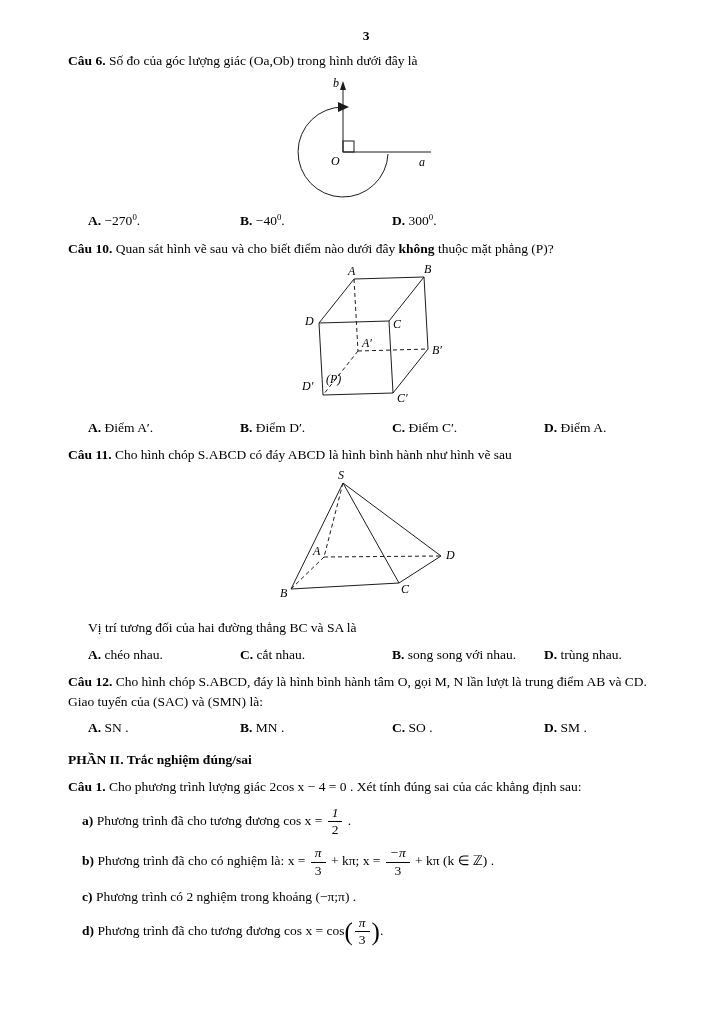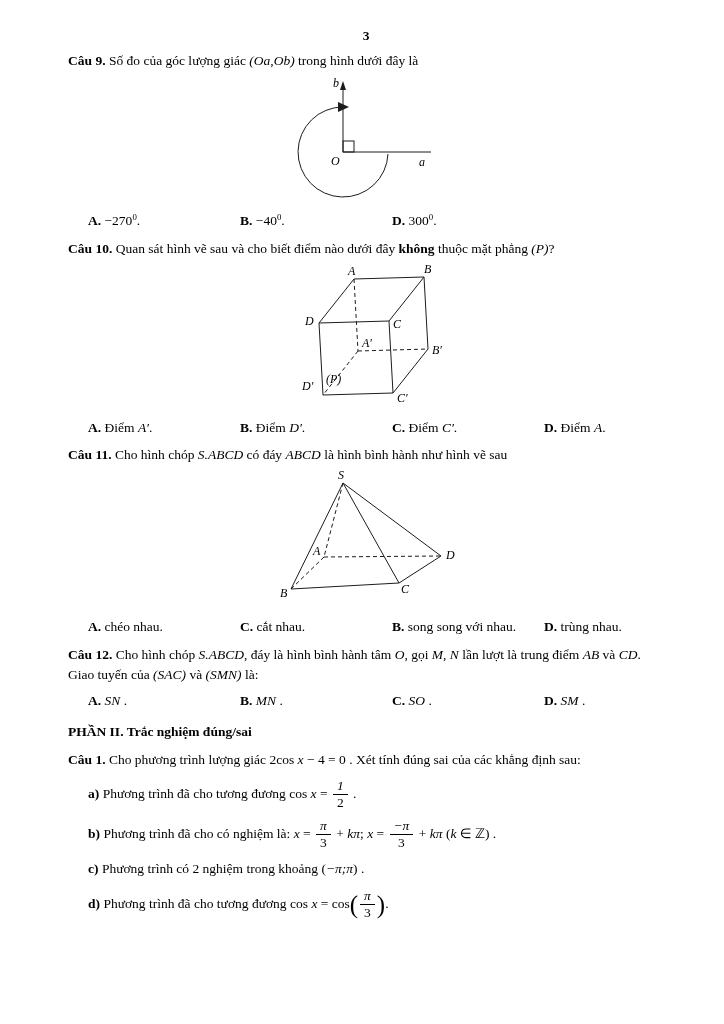--- a/index.html
+++ b/index.html
@@ -13,45 +13,45 @@
   }
   .page { padding:28px 60px 0 68px; width:724px; height:1024px; }
   .page-number { text-align:center; font-weight:bold; }
   .q-line { margin-top:7px; line-height:1.5; }
   .indent { margin-left:20px; }
   .answers { display:flex; margin-left:20px; margin-top:6px; line-height:1.5;align-items:center; }
   .answers .ans { width:152px; flex:0 0 auto; }
   .answers .ans:last-child { width:auto; }
   .figure { text-align:center; margin:4px 0 2px 0; }
   .figure svg { overflow:visible; }
-  .statement { margin-left:20px; margin-top:9px; line-height:1.5; }
+  .statement { margin-left:14px; margin-top:9px; line-height:1.5; }
   .heading { margin-top:11px; }
 
   .bold { font-weight:bold; }
-  .italic { font-style:italic; }
+  .italic { }
   .sup { vertical-align:super; font-size:0.65em; line-height:0; }
   .bigparen { font-size:1.85em; vertical-align:middle; line-height:0.8; }
 
   .frac { display:inline-block; vertical-align:middle; text-align:center; margin:0 2px; }
   .fnum { display:block; padding:0 4px 1px 4px; border-bottom:1px solid #000; line-height:1.05; font-style:italic; }
   .fden { display:block; padding:1px 4px 0 4px; line-height:1.05; }
 
   .ln  { stroke:#1c1c1c; stroke-width:1; fill:none; }
   .lnd { stroke:#1c1c1c; stroke-width:1; fill:none; stroke-dasharray:4 3; }
   .fil { fill:#1c1c1c; stroke:none; }
   svg text { font-family:"Liberation Serif", serif; font-size:12px; fill:#000; }
 </style>
 </head>
 <body>
 
 <div class="page">
 
   <div class="page-number">3</div>
 
-  <div class="q-line"><span class="bold">Câu 9.</span><span> Số đo của góc lượng giác </span><span class="italic">(Oa,Ob)</span><span> trong hình dưới đây là</span></div>
+  <div class="q-line"><span class="bold">Câu 6.</span><span> Số đo của góc lượng giác </span><span class="italic">(Oa,Ob)</span><span> trong hình dưới đây là</span></div>
 
   <div class="figure">
     <svg width="170" height="126" viewBox="0 0 170 126">
       <line x1="62" y1="77" x2="62" y2="13" class="ln"></line>
       <polygon points="62,6 59,15 65,15" class="fil"></polygon>
       <line x1="62" y1="77" x2="150" y2="77" class="ln"></line>
       <rect x="62" y="66" width="11" height="11" class="ln"></rect>
       <path d="M 107 79 A 45 45 0 1 1 62 32" class="ln"></path>
       <polygon points="68,32 57,27 57,37" class="fil"></polygon>
       <g>
@@ -120,20 +120,21 @@
       <g>
           <text x="72" y="10" font-style="italic">S</text>
           <text x="47" y="86" font-style="italic">A</text>
           <text x="180" y="90" font-style="italic">D</text>
           <text x="14" y="128" font-style="italic">B</text>
           <text x="135" y="124" font-style="italic">C</text>
         </g>
     </svg>
   </div>
 
+  <div class="q-line indent"><span>Vị trí tương đối của hai đường thẳng </span><span class="italic">BC</span><span> và </span><span class="italic">SA</span><span> là</span></div>
 
   <div class="answers">
     <span class="ans"><span class="bold">A.</span><span> chéo nhau.</span></span>
     <span class="ans"><span class="bold">C.</span><span> cắt nhau.</span></span>
     <span class="ans"><span class="bold">B.</span><span> song song với nhau.</span></span>
     <span class="ans"><span class="bold">D.</span><span> trùng nhau.</span></span>
   </div>
 
   <div class="q-line"><span class="bold">Câu 12.</span><span> Cho hình chóp </span><span class="italic">S.ABCD</span><span>, đáy là hình bình hành tâm </span><span class="italic">O</span><span>, gọi </span><span class="italic">M, N</span><span> lần lượt là trung điểm </span><span class="italic">AB</span><span> và </span><span class="italic">CD</span><span>. Giao tuyến của </span><span class="italic">(SAC)</span><span> và </span><span class="italic">(SMN)</span><span> là:</span></div>
 

